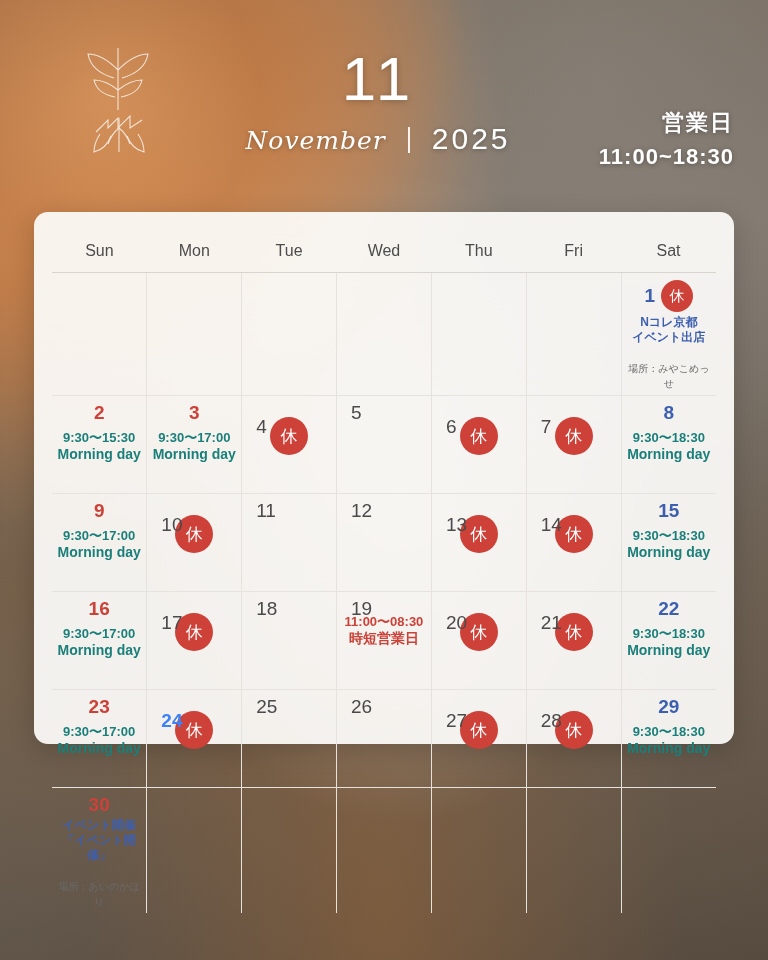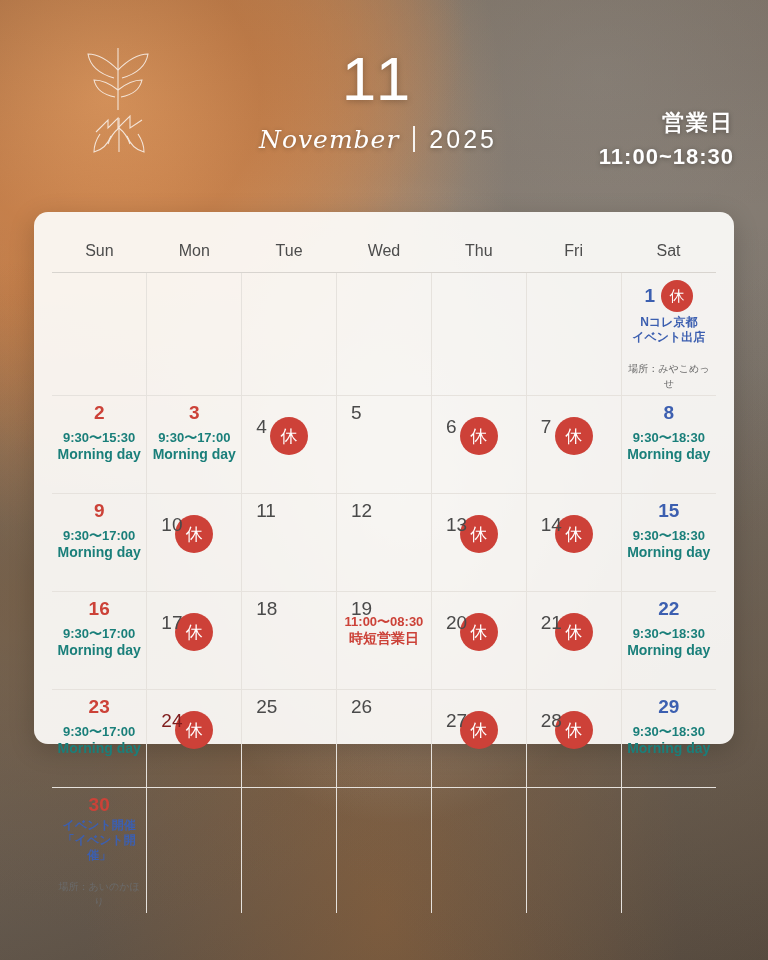--- a/index.html
+++ b/index.html
@@ -64,39 +64,39 @@
     font-size: 62px;
     line-height: 66px;
     font-weight: 300;
     letter-spacing: 4px;
     text-shadow: 0 1px 6px rgba(0,0,0,0.25);
   }
   .month-sub {
     display: flex;
     align-items: baseline;
     justify-content: center;
-    gap: 14px;
+    gap: 22px;
     margin-top: 10px;
   }
   .month-word {
     font-family: "DejaVu Serif", serif;
     font-style: italic;
     font-size: 25px;
     letter-spacing: 1px;
     text-shadow: 0 1px 5px rgba(0,0,0,0.3);
   }
   .month-bar {
     display: inline-block;
     width: 2px;
     height: 26px;
     background: rgba(255,255,255,0.9);
     transform: translateY(4px);
   }
   .month-year {
-    font-size: 25px;
+    font-size: 30px;
     font-weight: 300;
     letter-spacing: 3px;
     text-shadow: 0 1px 5px rgba(0,0,0,0.3);
   }
   .hours {
     position: absolute;
     right: 34px;
     top: 108px;
     text-align: right;
     color: #ffffff;
@@ -421,21 +421,21 @@
       <tr>
         <td>
           <span class="daynum sun num-center">23</span>
           <div class="note teal">
             <span class="t1">9:30〜17:00</span>
             <span class="t2">Morning day</span>
           </div>
         </td>
         <td>
           <div class="cell-inner">
-            <span class="daynum num-left" style="color:#7f1d1d;font-weight:normal;">24</span>
+            <span class="daynum num-left" style="color:#3b82f6;font-weight:bold;">24</span>
             <div class="closed-badge">休</div>
           </div>
         </td>
         <td>
           <div class="cell-inner">
             <span class="daynum num-left">25</span>
           </div>
         </td>
         <td>
           <div class="cell-inner">

